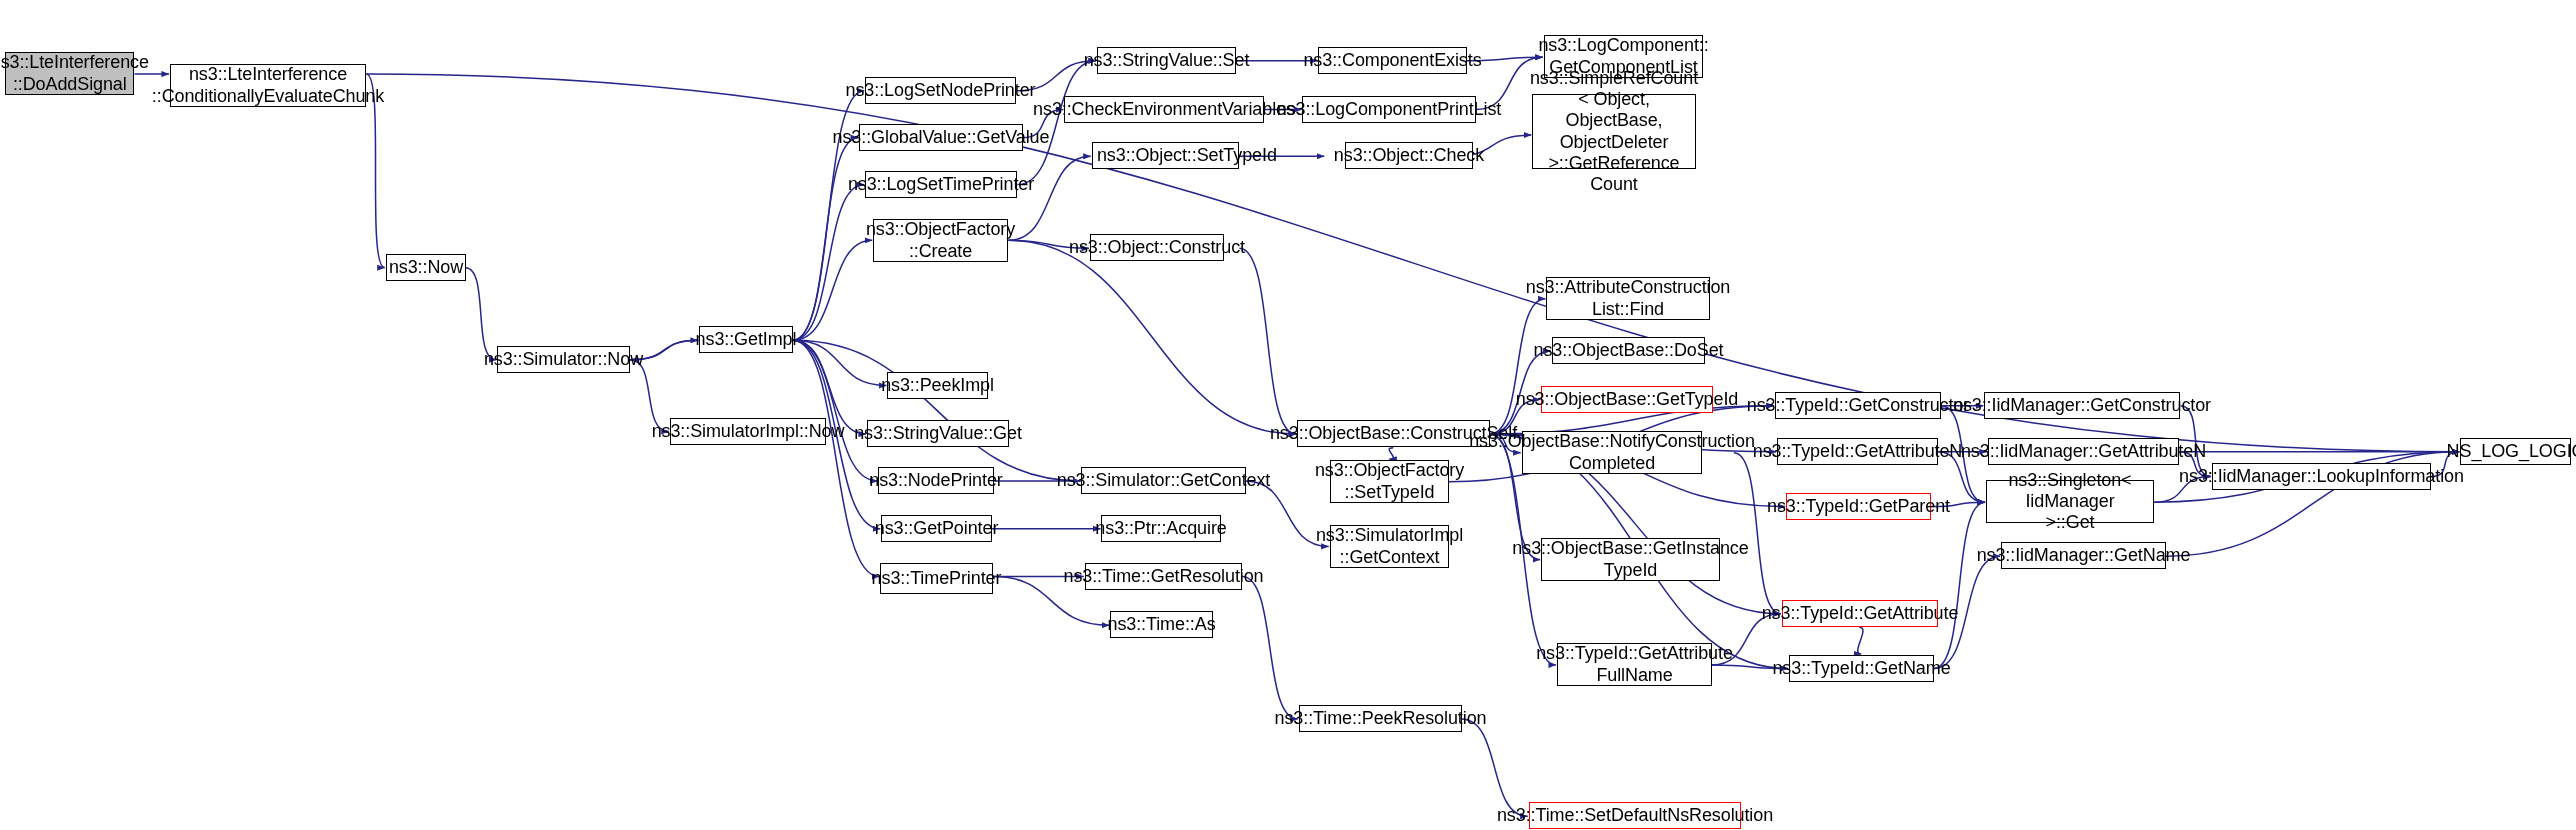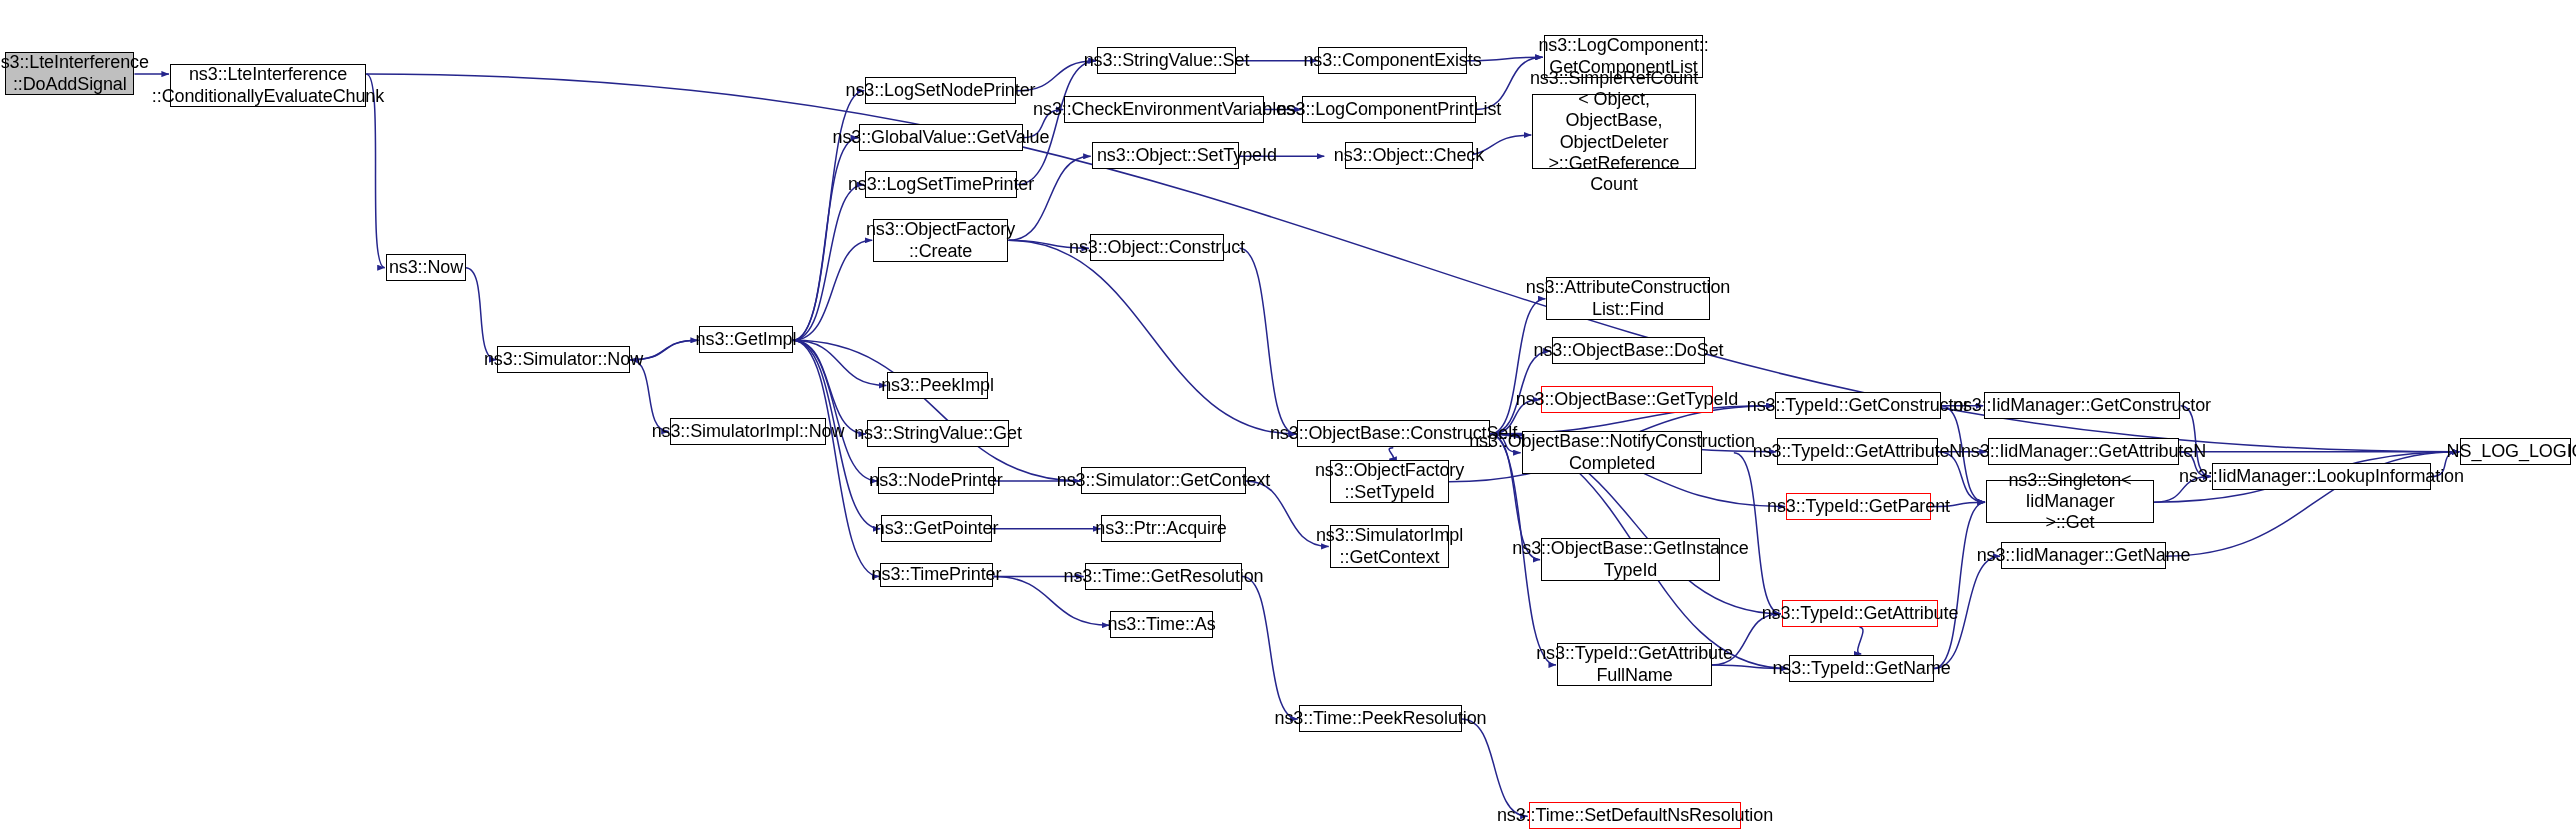--- a/index.html
+++ b/index.html
@@ -139,21 +139,21 @@
       <div class="node" style="left: 699px; top: 326px; width: 94px; height: 27.4px;"><span>ns3::GetImpl</span></div>
       <div class="node" style="left: 865px; top: 77px; width: 151px; height: 27.4px;"><span>ns3::LogSetNodePrinter</span></div>
       <div class="node" style="left: 859px; top: 124px; width: 164px; height: 27.4px;"><span>ns3::GlobalValue::GetValue</span></div>
       <div class="node" style="left: 865px; top: 171px; width: 152px; height: 27.4px;"><span>ns3::LogSetTimePrinter</span></div>
       <div class="node" style="left: 873px; top: 219px; width: 135px; height: 43px;"><span>ns3::ObjectFactory
 ::Create</span></div>
       <div class="node" style="left: 887px; top: 372px; width: 101px; height: 27.4px;"><span>ns3::PeekImpl</span></div>
       <div class="node" style="left: 867px; top: 420px; width: 142px; height: 27.4px;"><span>ns3::StringValue::Get</span></div>
       <div class="node" style="left: 878px; top: 467px; width: 116px; height: 27.4px;"><span>ns3::NodePrinter</span></div>
       <div class="node" style="left: 881px; top: 515px; width: 111px; height: 27.4px;"><span>ns3::GetPointer</span></div>
-      <div class="node" style="left: 880px; top: 563px; width: 113px; height: 24px;"><span>ns3::TimePrinter</span></div>
+      <div class="node" style="left: 880px; top: 563px; width: 113px; height: 31px;"><span>ns3::TimePrinter</span></div>
       <div class="node" style="left: 1097px; top: 47px; width: 139px; height: 27.4px;"><span>ns3::StringValue::Set</span></div>
       <div class="node" style="left: 1064px; top: 96px; width: 200px; height: 27.4px;"><span>ns3::CheckEnvironmentVariables</span></div>
       <div class="node" style="left: 1092px; top: 142px; width: 147px; height: 27.4px; padding-left: 48px;"><span>ns3::Object::SetTypeId</span></div>
       <div class="node" style="left: 1090px; top: 234px; width: 134px; height: 27.4px;"><span>ns3::Object::Construct</span></div>
       <div class="node" style="left: 1081px; top: 467px; width: 165px; height: 27.4px;"><span>ns3::Simulator::GetContext</span></div>
       <div class="node" style="left: 1101px; top: 515px; width: 120px; height: 27.4px;"><span>ns3::Ptr::Acquire</span></div>
       <div class="node" style="left: 1085px; top: 563px; width: 157px; height: 27.4px;"><span>ns3::Time::GetResolution</span></div>
       <div class="node" style="left: 1110px; top: 611px; width: 103px; height: 27.4px;"><span>ns3::Time::As</span></div>
       <div class="node" style="left: 1318px; top: 47px; width: 149px; height: 27.4px;"><span>ns3::ComponentExists</span></div>
       <div class="node" style="left: 1302px; top: 96px; width: 174px; height: 27.4px;"><span>ns3::LogComponentPrintList</span></div>

